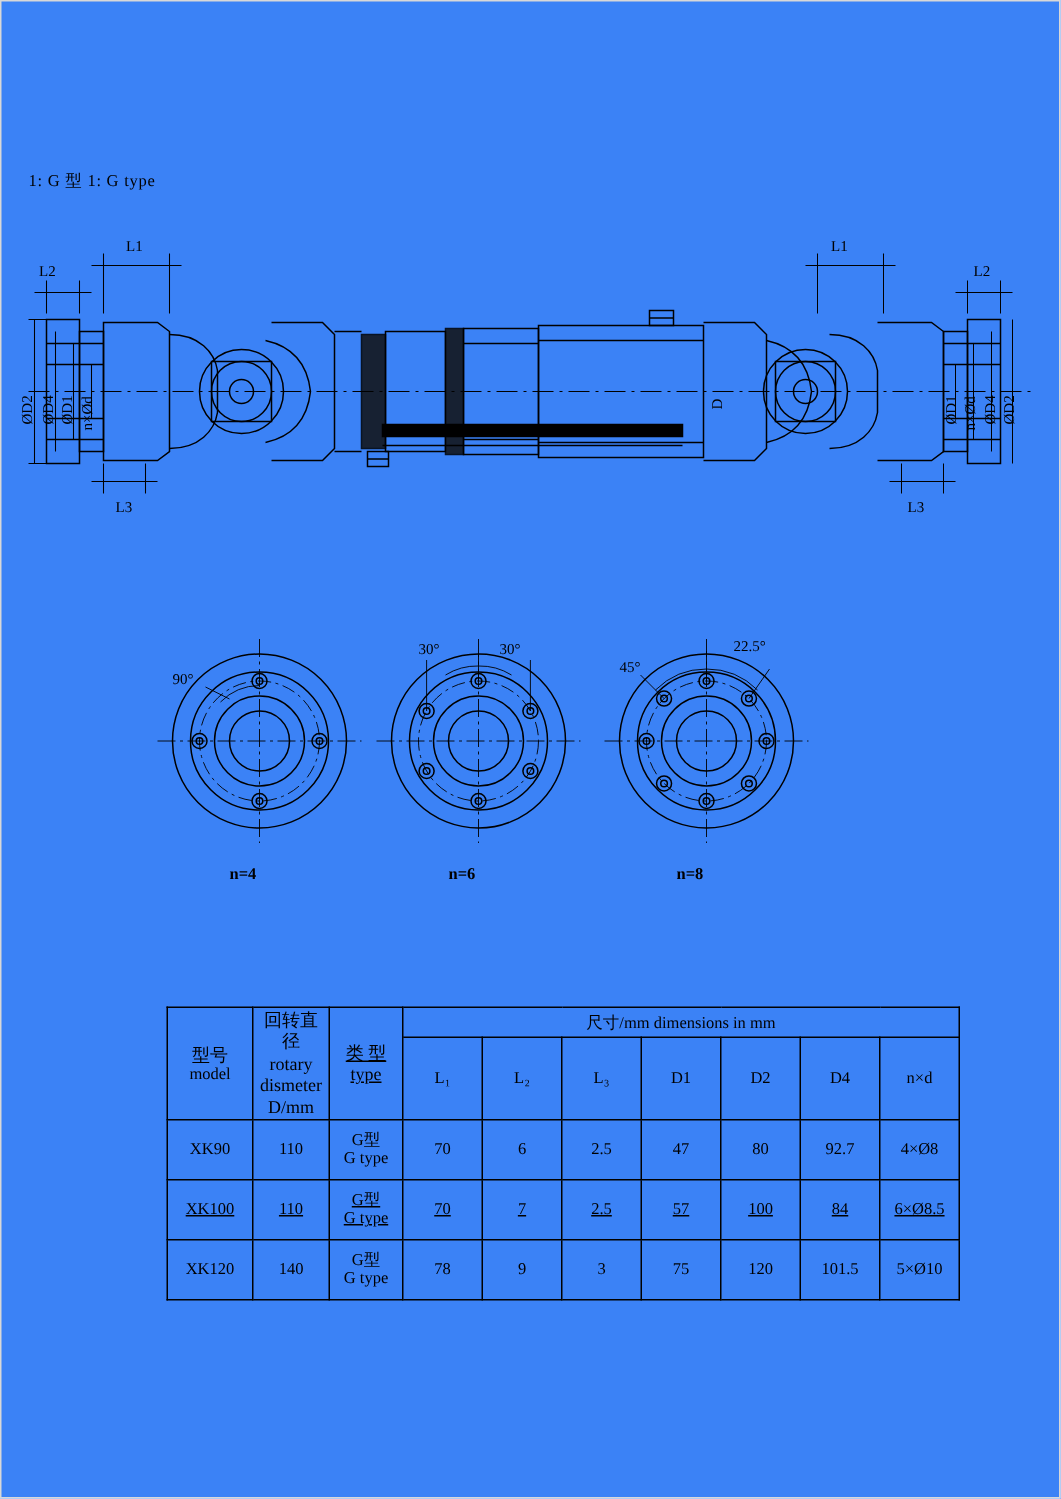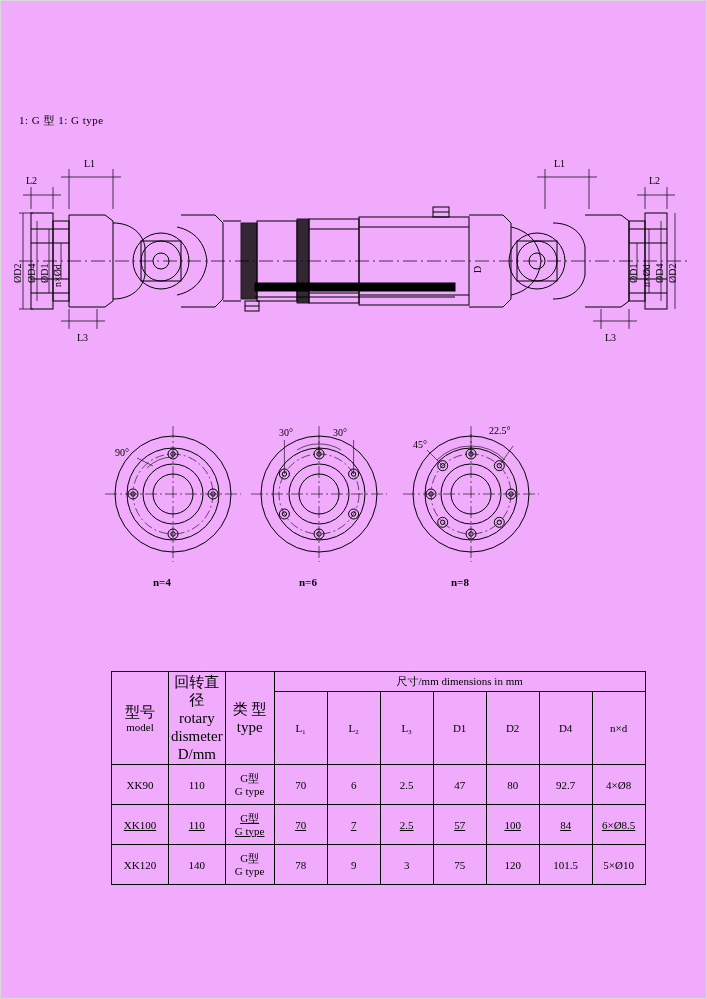--- a/index.html
+++ b/index.html
@@ -1,36 +1,36 @@
 <!DOCTYPE html>
 <html><head>
 <meta charset="utf-8">
 <style>
   html,body{margin:0;padding:0;background:#ffffff;}
   body{width:707px;height:999px;position:relative;font-family:"Liberation Serif",serif;color:#000;}
-  .page{position:absolute;left:0;top:0;width:707px;height:999px;border:1px solid #d8d8d8;box-sizing:border-box;background:#f0abfc;overflow:hidden;}
+  .page{position:absolute;left:0;top:0;width:707px;height:999px;border:1px solid #d8d8d8;box-sizing:border-box;background:#3b82f6;overflow:hidden;}
 
   .caption{position:absolute;left:18px;top:112px;font-size:11px;letter-spacing:.5px;font-family:"Liberation Serif",serif;}
 
   
   #assembly{position:absolute;left:8px;top:150px;width:690px;height:200px;}
 
   
   #flanges{position:absolute;left:100px;top:415px;width:500px;height:180px;}
 
   
   table.spec{position:absolute;left:110px;top:670px;border-collapse:collapse;font-family:"Liberation Serif",serif;}
   table.spec td,table.spec th{border:1px solid #000;text-align:center;vertical-align:middle;font-weight:normal;font-size:11px;padding:1px 2px;}
   td.cn{font-size:9.5px;line-height:1.15;}
   td.model{width:52px;height:36px;}
   td.dia{width:46px;}
-  td.type{width:44px;}
+  td.type{width:44px;text-decoration:underline;}
   td.dim{width:48px;}
   .hdr-top{height:17px;margin-left:48px;}
-  .hdr-cn{font-size:15px;line-height:1.2;}
+  .hdr-cn{font-size:12px;line-height:1.2;}
 </style>
 </head>
 <body>
 
 <div class="page">
 
   <div class="caption">1: G 型  1: G type</div>
 
   <svg id="assembly" viewBox="0 0 690 200">
     <g fill="none" stroke="#000" stroke-width="1" stroke-linejoin="miter">

